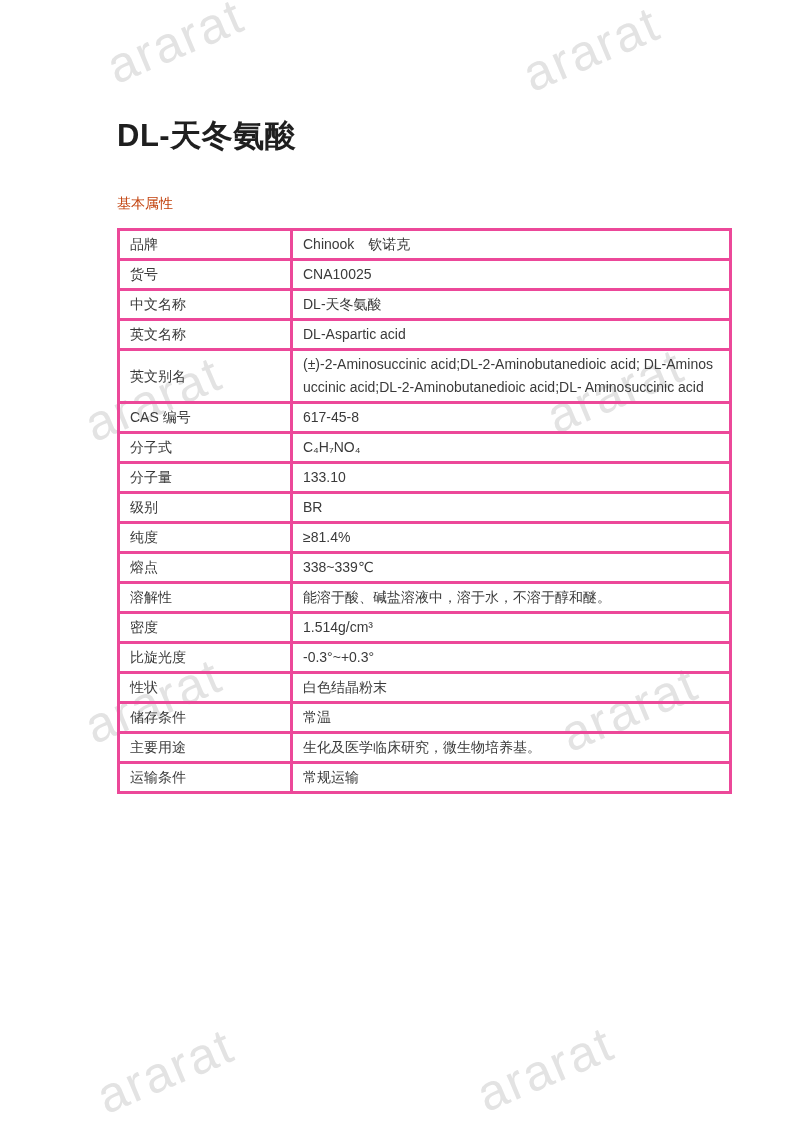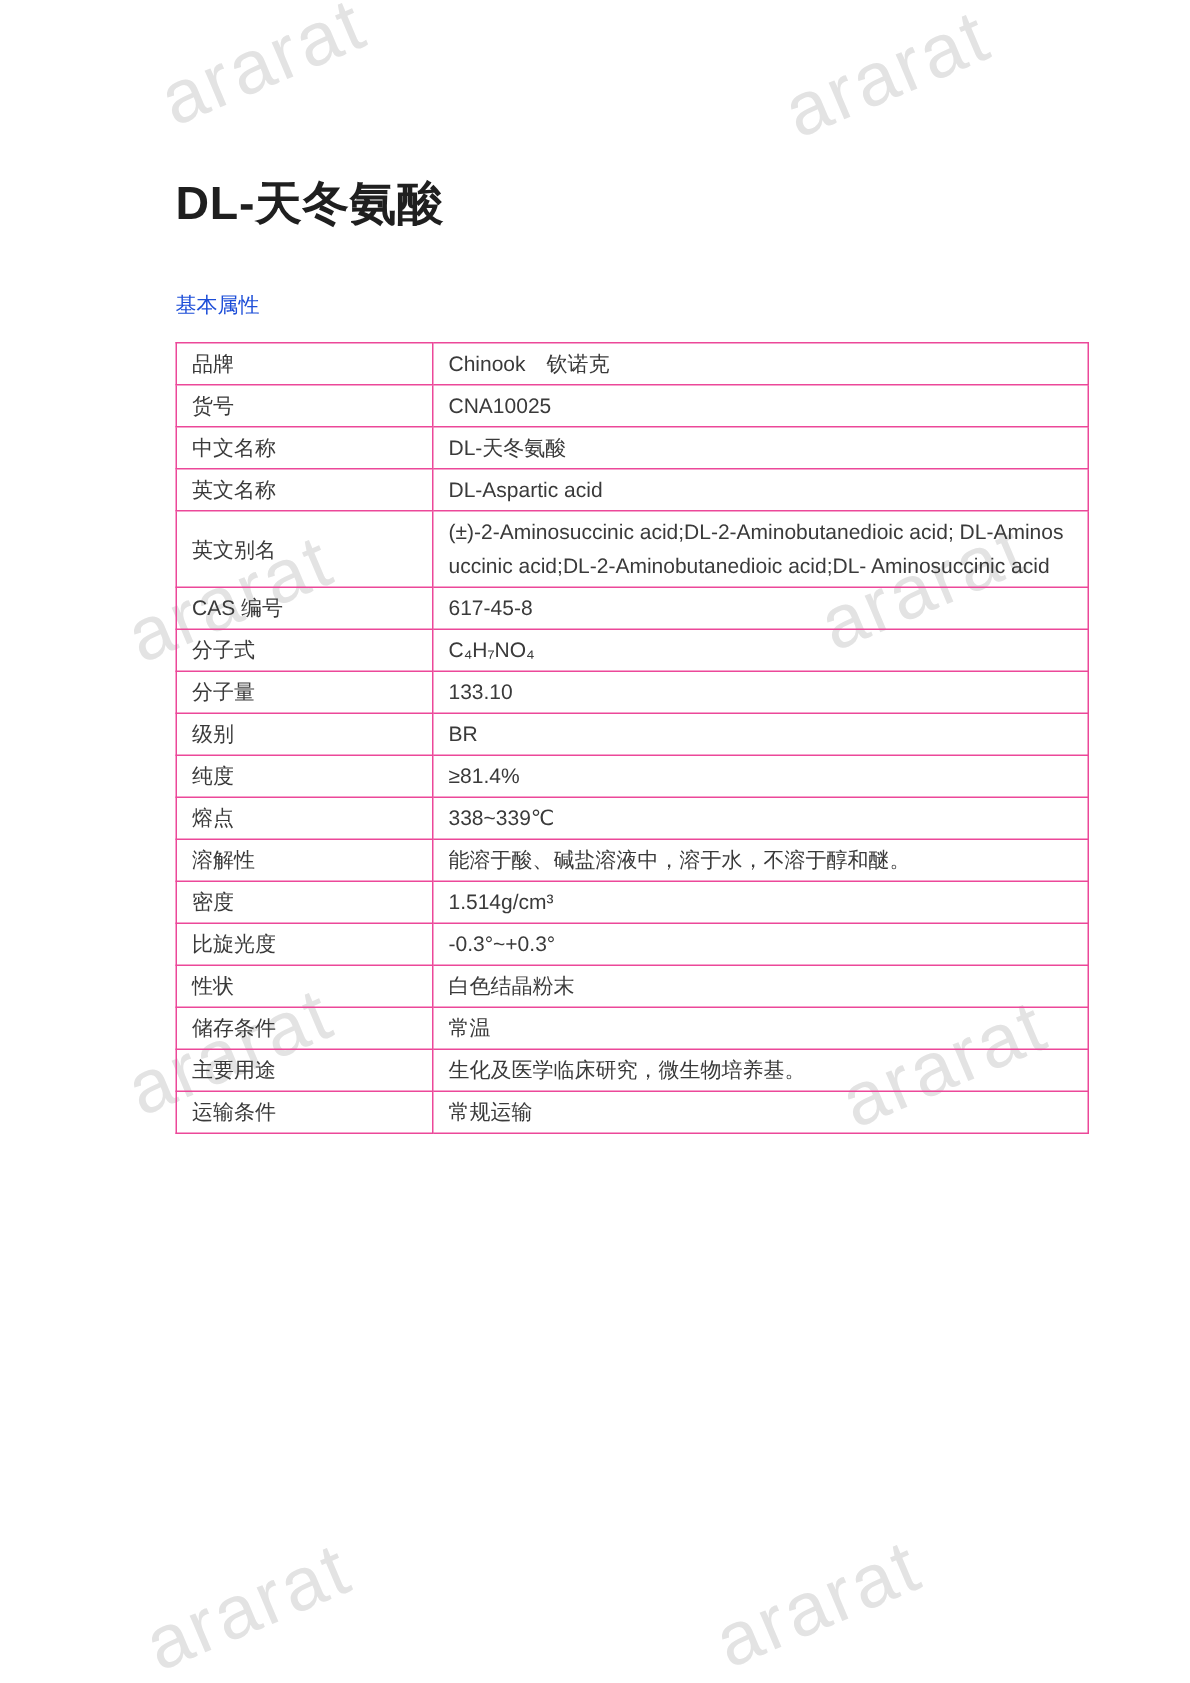--- a/index.html
+++ b/index.html
@@ -45,30 +45,30 @@
   .doc-title {
     margin: 0;
     font-size: 31px;
     font-weight: 700;
     color: #1f1f1f;
     letter-spacing: 0.5px;
   }
   .section-title {
     margin-top: 38px;
     font-size: 14px;
-    color: #1d4ed8;
+    color: #c2410c;
   }
   table.props {
     margin-top: 15px;
     border-collapse: collapse;
     width: 566px;
     table-layout: fixed;
   }
   table.props td {
-    border: 1px solid #ec4899;
+    border: 3px solid #ec4899;
     font-size: 14px;
     color: #3a3a3a;
     line-height: 23px;
     padding: 2px 10px;
     vertical-align: middle;
     background: transparent;
   }
   td.label-cell { width: 150px; }
   td.value-cell {
     width: 416px;

